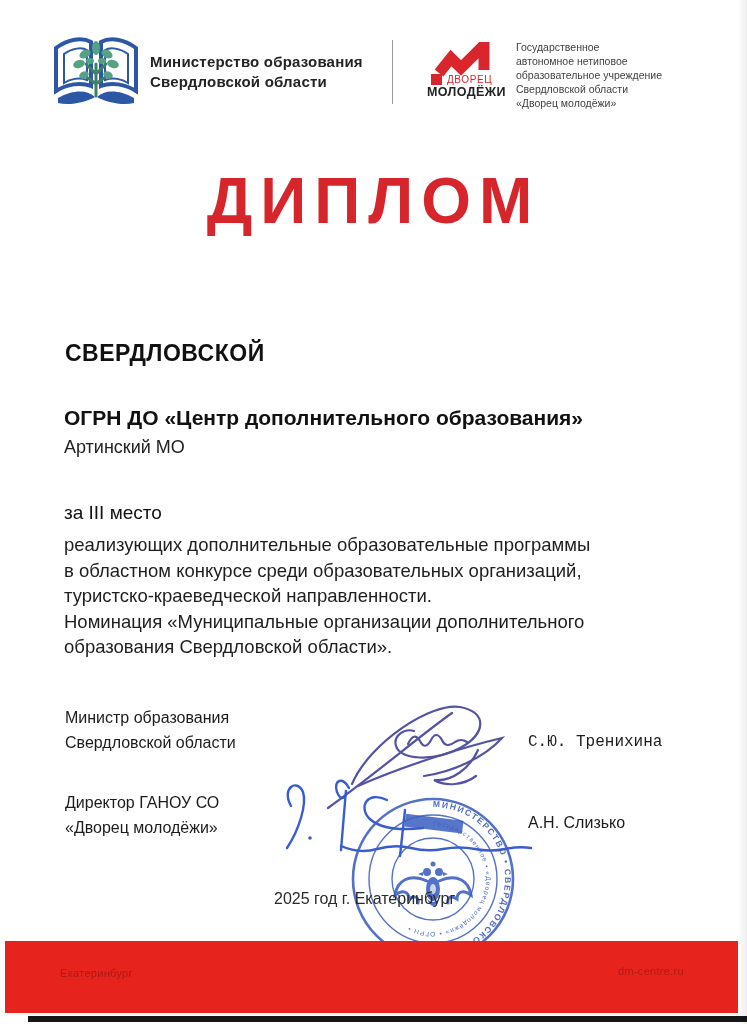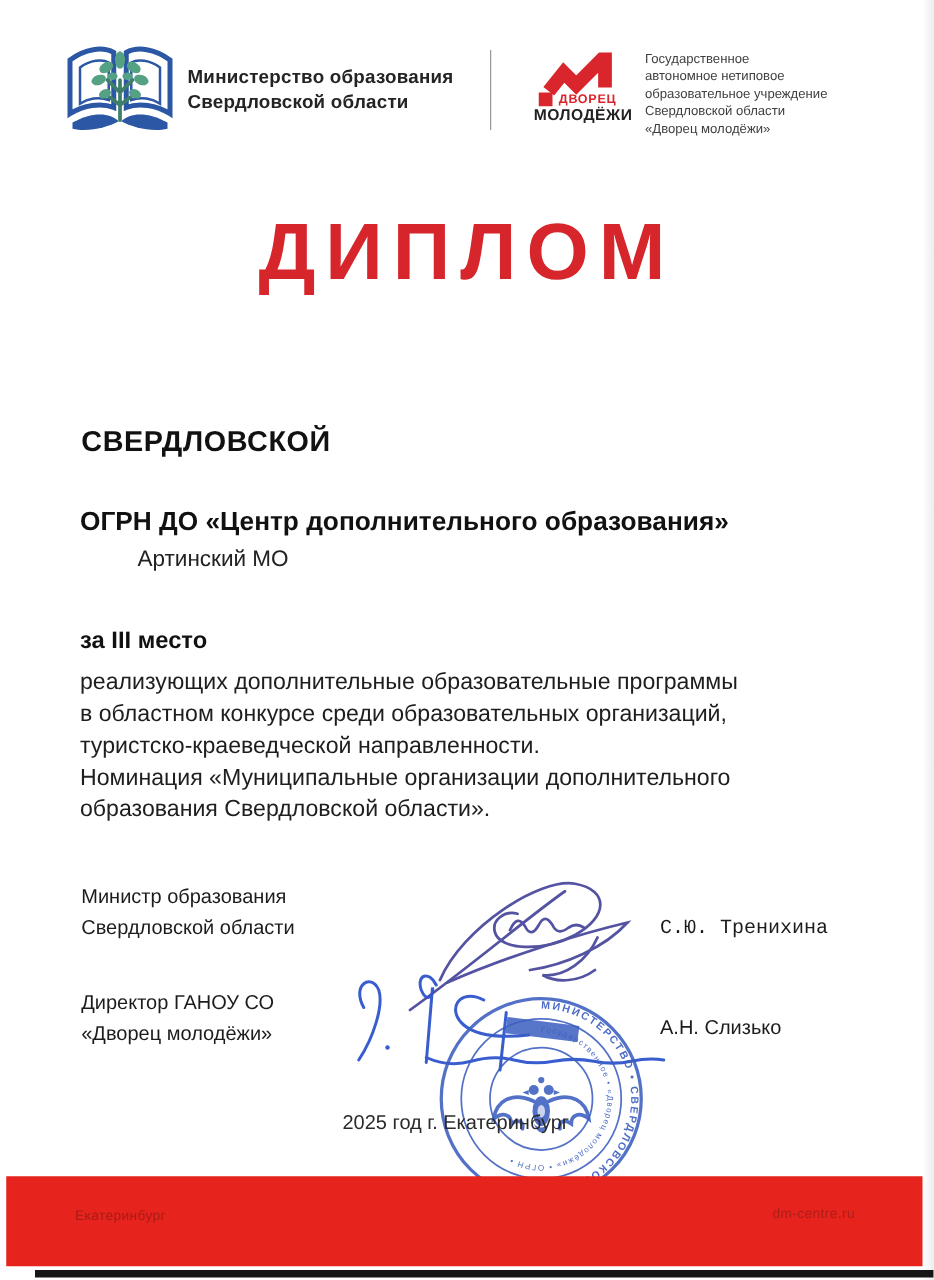--- a/index.html
+++ b/index.html
@@ -5,31 +5,31 @@
   html,body{margin:0;padding:0;background:#e9e9e9;}
   .page{
     position:relative;width:747px;height:1024px;margin:0 auto;
     background:#ffffff;overflow:hidden;
     font-family:"Liberation Sans",sans-serif;color:#1d1d1d;
   }
   .abs{position:absolute;}
   
   .ministry-name{left:150px;top:52px;font-size:15px;font-weight:700;color:#242424;line-height:20px;letter-spacing:.2px;}
   .divider{left:392px;top:40px;width:1px;height:64px;background:#9a9a9a;}
-  .dm-text-red{left:447px;top:74px;font-size:10px;font-weight:700;color:#d8262c;letter-spacing:.6px;}
+  .dm-text-red{left:447px;top:74px;font-size:10px;font-weight:400;color:#d8262c;letter-spacing:.6px;}
   .dm-text-black{left:427px;top:85px;font-size:12.5px;font-weight:800;color:#222;letter-spacing:.4px;}
   .institution{left:516px;top:40px;width:210px;font-size:10.5px;color:#3f3f3f;line-height:14px;}
   
   .diploma-title{left:0;right:0;top:164px;text-align:center;font-size:64px;font-weight:700;
     letter-spacing:8px;color:#d6252b;}
   
   .awarded-label{left:65px;top:340px;font-size:23px;font-weight:800;color:#111;letter-spacing:.5px;}
   .recipient{left:64px;top:406px;font-size:21px;font-weight:800;color:#111;}
-  .municipality{left:64px;top:437px;font-size:18px;color:#222;margin-left:46px;}
-  .place{left:64px;top:502px;font-size:19px;font-weight:700;color:#111;}
+  .municipality{left:64px;top:437px;font-size:18px;color:#222;}
+  .place{left:64px;top:502px;font-size:19px;font-weight:400;color:#111;}
   .descr{left:64px;top:532px;width:600px;font-size:18.5px;color:#1e1e1e;line-height:25.5px;}
   
   .sig-block{font-size:16px;color:#1c1c1c;line-height:25px;}
   .sig1-pos{left:65px;top:705px;}
   .sig1-name{left:528px;top:730px;font-family:Liberation Mono, monospace;}
   .sig2-pos{left:65px;top:790px;}
   .sig2-name{left:528px;top:810px;}
   .date-place{left:274px;top:890px;font-size:16px;color:#2a2a2a;}
   
   .footer-band{left:5px;top:941px;width:733px;height:72px;background:#e6231d;}

